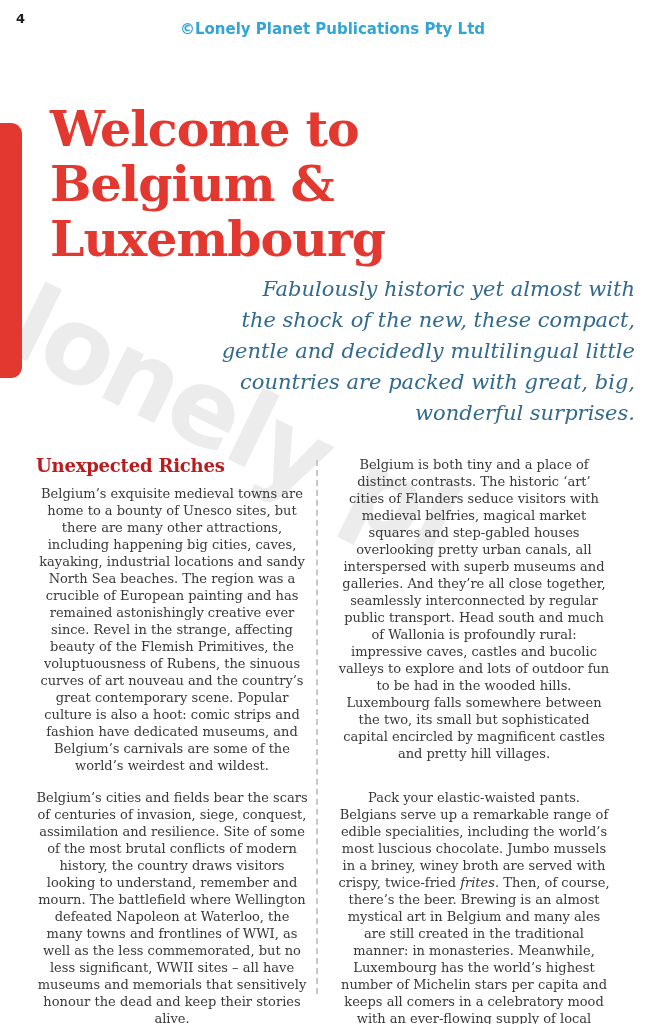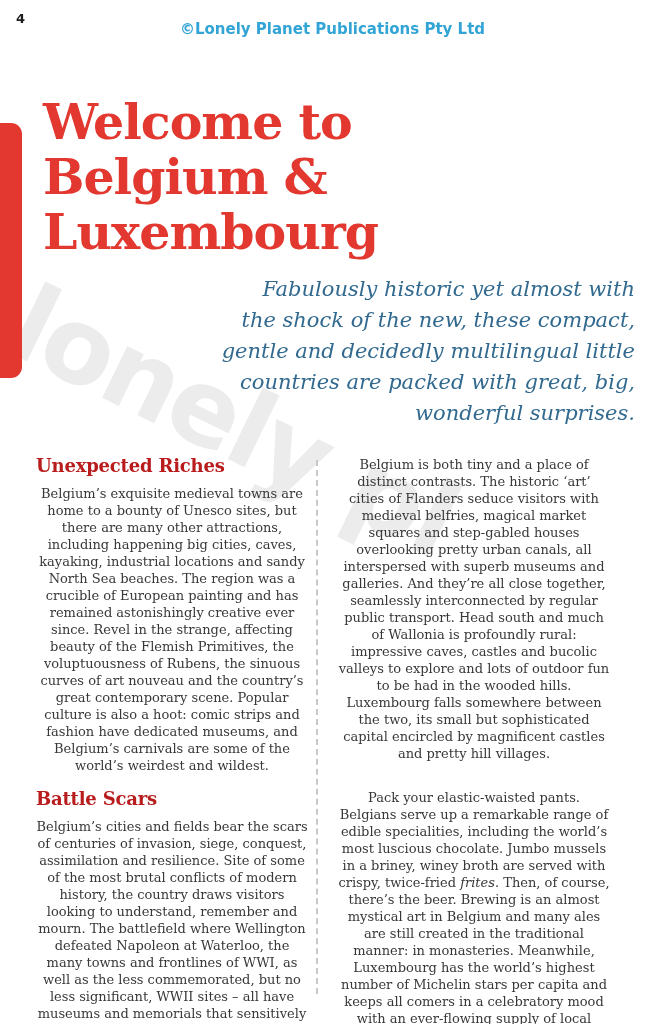--- a/index.html
+++ b/index.html
@@ -136,21 +136,21 @@
 <body>
 
 <div class="watermark">lonely pl</div>
 
 <div class="page-number">4</div>
 
 <div class="copyright">©Lonely Planet Publications Pty Ltd</div>
 
 <div class="red-tab"></div>
 
-<h1 class="page-title" style="font-size:49px; margin:5px; font-weight:bold;">Welcome to
+<h1 class="page-title" style="font-size:49px; margin:12px; font-weight:bold;">Welcome to
 Belgium &amp;
 Luxembourg</h1>
 
 <div class="intro">Fabulously historic yet almost with
 the shock of the new, these compact,
 gentle and decidedly multilingual little
 countries are packed with great, big,
 wonderful surprises.</div>
 
 <div class="column-divider"></div>
@@ -160,21 +160,20 @@
   <div class="section">
     <h2>Unexpected Riches</h2>
     <p>Belgium’s exquisite medieval towns are home to a bounty of Unesco sites, but there are many other attractions, including happening big cities, caves, kayaking, industrial locations and sandy North Sea beaches. The region was a crucible of European painting and has remained astonishingly creative ever since. Revel in the strange, affecting beauty of the Flemish Primitives, the voluptuousness of Rubens, the sinuous curves of art nouveau and the country’s great contemporary scene. Popular culture is also a hoot: comic strips and fashion have dedicated museums, and Belgium’s carnivals are some of the world’s weirdest and wildest.</p>
   </div>
 
   <div class="section">
     <p>Belgium is both tiny and a place of distinct contrasts. The historic ‘art’ cities of Flanders seduce visitors with medieval belfries, magical market squares and step-gabled houses overlooking pretty urban canals, all interspersed with superb museums and galleries. And they’re all close together, seamlessly interconnected by regular public transport. Head south and much of Wallonia is profoundly rural: impressive caves, castles and bucolic valleys to explore and lots of outdoor fun to be had in the wooded hills. Luxembourg falls somewhere between the two, its small but sophisticated capital encircled by magnificent castles and pretty hill villages.</p>
   </div>
 
   <div class="section">
-    <h2>Battle Scars</h2>
     <p>Belgium’s cities and fields bear the scars of centuries of invasion, siege, conquest, assimilation and resilience. Site of some of the most brutal conflicts of modern history, the country draws visitors looking to understand, remember and mourn. The battlefield where Wellington defeated Napoleon at Waterloo, the many towns and frontlines of WWI, as well as the less commemorated, but no less significant, WWII sites – all have museums and memorials that sensitively honour the dead and keep their stories alive.</p>
   </div>
 
   <div class="section">
     <p><span>Pack your elastic-waisted pants. Belgians serve up a remarkable range of edible specialities, including the world’s most luscious chocolate. Jumbo mussels in a briney, winey broth are served with crispy, twice-fried </span><span class="italic-word">frites</span><span>. Then, of course, there’s the beer. Brewing is an almost mystical art in Belgium and many ales are still created in the traditional manner: in monasteries. Meanwhile, Luxembourg has the world’s highest number of Michelin stars per capita and keeps all comers in a celebratory mood with an ever-flowing supply of local Moselle bubbly.</span></p>
   </div>
 
 </div>
 
 </body></html>

